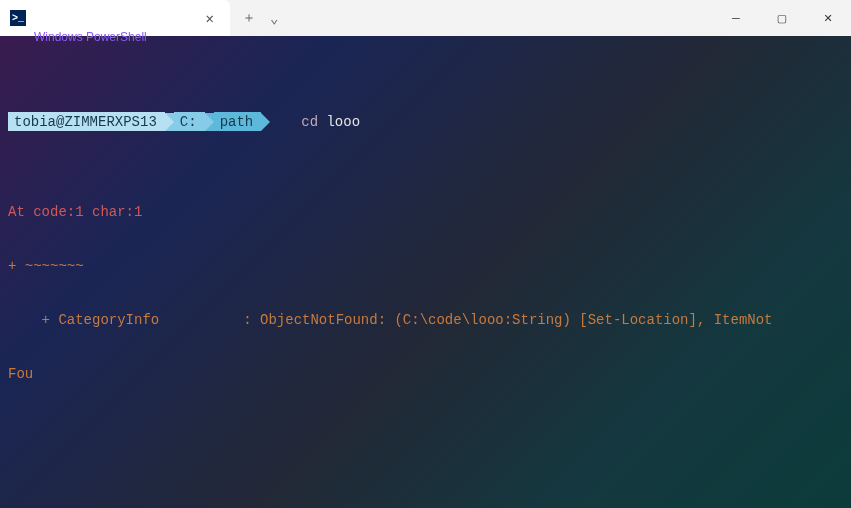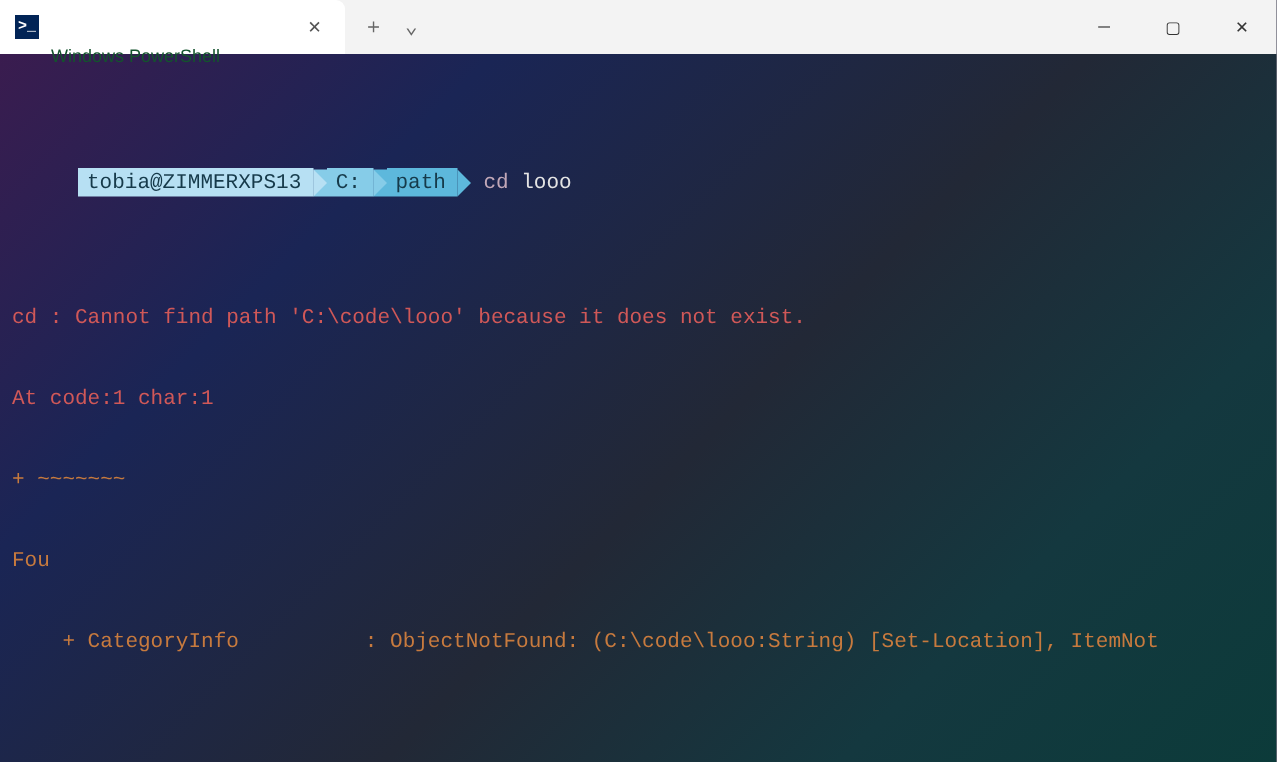--- a/index.html
+++ b/index.html
@@ -1,34 +1,34 @@
 <!DOCTYPE html>
 <html><head>
 <meta charset="utf-8">
 <style>
   * { margin: 0; padding: 0; box-sizing: border-box; }
   html, body { width: 851px; height: 508px; overflow: hidden; font-family: Consolas, 'Courier New', monospace; font-size: 14px; }
   .window { width: 851px; height: 508px; display: flex; flex-direction: column; background: #1a1a2e; }
   .titlebar { height: 36px; background: #f3f3f3; display: flex; align-items: stretch; }
   .tab { display: flex; align-items: center; gap: 8px; background: #fff; padding: 0 12px 0 10px; border-top-right-radius: 6px; min-width: 230px; position: relative; }
   .tab-icon { width: 16px; height: 16px; background: #012456; display: inline-flex; align-items: center; justify-content: center; color: #fff; font-size: 10px; font-weight: bold; }
-  .tab-title { font-size: 12px; color: #14532d; font-family: 'Segoe UI', sans-serif; flex: 1; margin-top: 37px; }
+  .tab-title { font-size: 12px; color: #8b5cf6; font-family: 'Segoe UI', sans-serif; flex: 1; margin-top: 37px; }
   .tab-close { font-size: 14px; color: #555; cursor: pointer; padding: 2px 4px; }
   .tab-actions { display: flex; align-items: center; gap: 14px; padding: 0 12px; }
   .tab-new, .tab-chev { color: #666; font-size: 14px; cursor: pointer; }
   .win-controls { margin-left: auto; display: flex; align-items: stretch; }
   .win-btn { width: 46px; display: flex; align-items: center; justify-content: center; color: #333; font-family: 'Segoe UI', sans-serif; font-size: 11px; cursor: pointer; }
   .terminal { flex: 1; background: linear-gradient(135deg, #3a1c4f 0%, #1a2555 25%, #222836 55%, #14383f 78%, #0c3b3a 100%); padding: 4px 8px; color: #d0d0d0; line-height: 18px; white-space: pre; overflow: hidden; }
   .line { display: flex; align-items: center; flex-wrap: nowrap; height: 19px; }
   .pl-seg { display: inline-flex; align-items: center; padding: 0 8px 0 6px; height: 19px; position: relative; }
   .pl-arrow { width: 0; height: 0; border-top: 9.5px solid transparent; border-bottom: 9.5px solid transparent; display: inline-block; }
-  .seg-user { background: #b7e0f3; color: #163a4a; margin-left: 44px; }
+  .seg-user { background: #b7e0f3; color: #163a4a; }
   .seg-drive { background: #86cce8; color: #163a4a; }
   .seg-path { background: #5db8dc; color: #163a4a; }
-  .cmd { color: #c2a8b8; padding-left: 8px; }
+  .cmd { color: #c2a8b8; padding-left: 8px; margin-left: 23px; }
   .cmd .arg { color: #e4e4e4; }
   .err { color: #d05858; }
   .err-orange { color: #c77a3e; }
 </style>
 </head>
 <body>
 
 <div class="window">
   <div class="titlebar">
     <div class="tab">
@@ -51,25 +51,24 @@
 
     
     <div class="line">
       <span class="pl-seg seg-user">tobia@ZIMMERXPS13</span><span class="pl-arrow" style="border-left:9px solid #b7e0f3;background:#86cce8"></span>
       <span class="pl-seg seg-drive">C:</span><span class="pl-arrow" style="border-left:9px solid #86cce8;background:#5db8dc"></span>
       <span class="pl-seg seg-path">path</span><span class="pl-arrow" style="border-left:9px solid #5db8dc"></span>
       <span class="cmd"><span>cd</span> <span class="arg">looo</span></span>
     </div>
 
     
-    <div class="err">cd : Cannot find path 'C:\code\looo' because it does not exist.</div>
     <div class="err">At code:1 char:1</div>
     <div class="err-orange">+ ~~~~~~~</div>
+    <div class="err-orange">    + CategoryInfo          : ObjectNotFound: (C:\code\looo:String) [Set-Location], ItemNot</div>
     <div class="err-orange">Fou</div>
-    <div class="err-orange">    + CategoryInfo          : ObjectNotFound: (C:\code\looo:String) [Set-Location], ItemNot</div>
     
     
 
     
 
     
     
 
     
     

